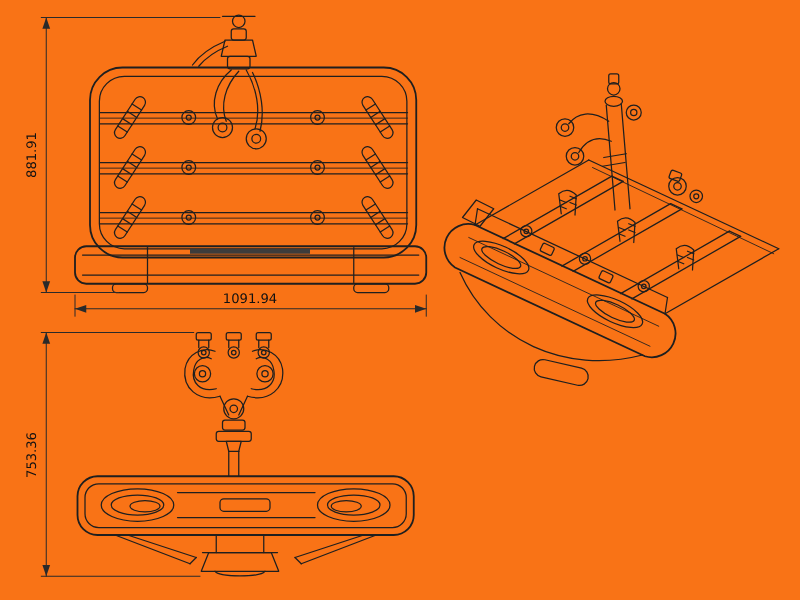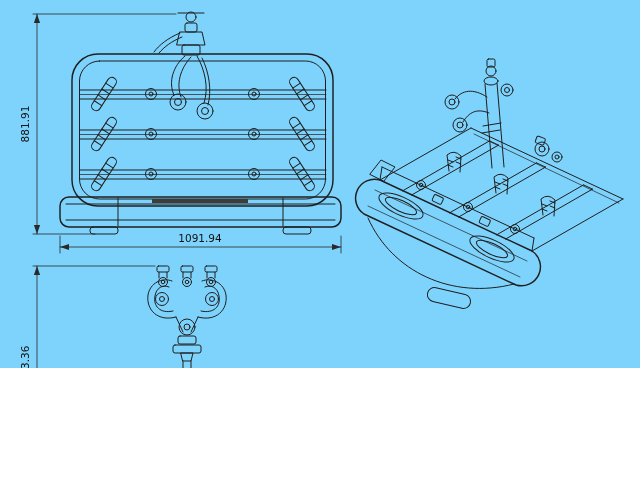--- a/index.html
+++ b/index.html
@@ -1,16 +1,16 @@
 <!DOCTYPE html>
 <html><head>
 <meta charset="utf-8">
 <style>
   html,body{margin:0;padding:0;background:#ffffff}
-  .page{position:relative;width:640px;height:368px;background:#7dd3fc;overflow:hidden;font-family:"DejaVu Sans",sans-serif}
+  .page{position:relative;width:640px;height:480px;background:#f97316;overflow:hidden;font-family:"DejaVu Sans",sans-serif}
   #cad line,#cad path,#cad rect,#cad circle,#cad ellipse,#cad polyline{fill:none;stroke:#1f1f1f;stroke-width:1;stroke-linecap:round;stroke-linejoin:round}
   #cad .thick{stroke-width:1.45}
   #cad .thin{stroke-width:0.7}
   #cad .dim{stroke:#2a2a2a;stroke-width:0.8}
   #cad .arrow{fill:#2a2a2a;stroke:none}
   #cad .dark{fill:#3c3c3c;stroke:none}
   #cad text{stroke:none;fill:#111111;font-family:"DejaVu Sans",sans-serif;font-size:10.5px}
 </style>
 </head>
 <body>

